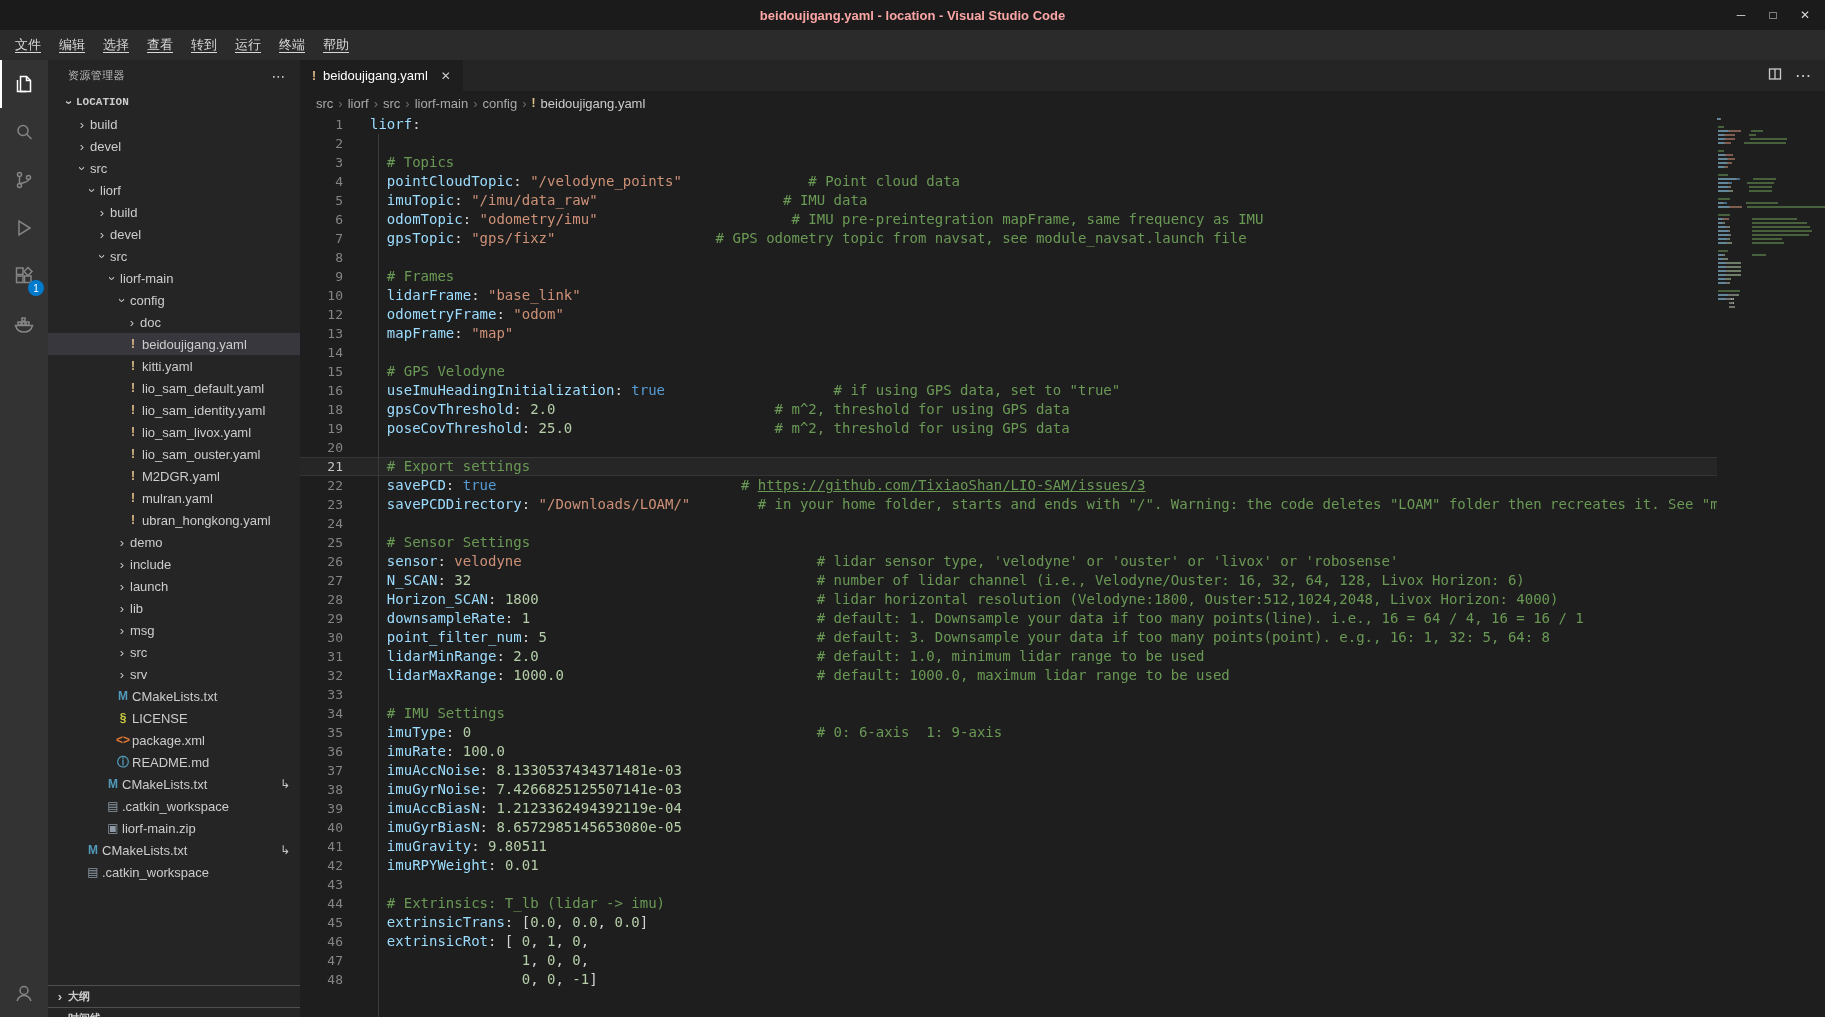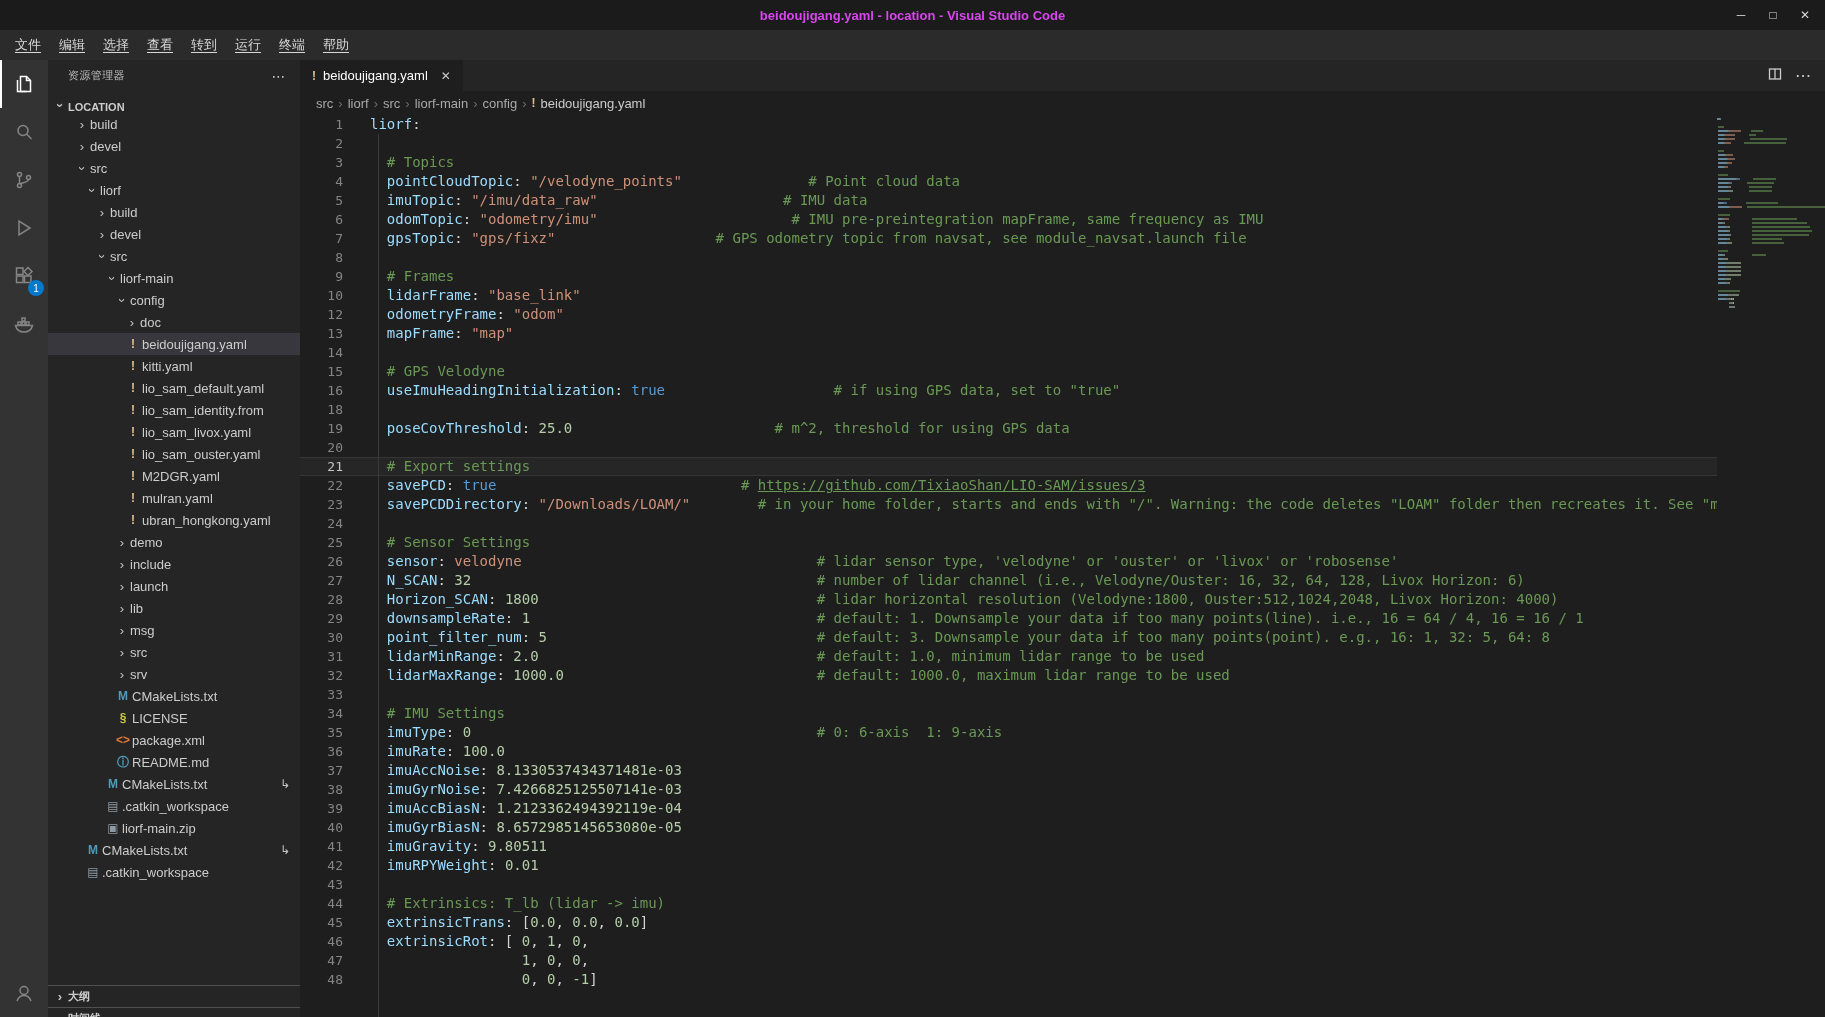--- a/index.html
+++ b/index.html
@@ -3,21 +3,21 @@
 <meta charset="utf-8">
 <style>
   * { margin:0; padding:0; box-sizing:border-box; }
   html,body { width:1825px; height:1017px; overflow:hidden; background:#1e1e1e;
     font-family:"Liberation Sans","DejaVu Sans",sans-serif; color:#cccccc; }
   body { position:relative; }
 
   
   .titlebar { position:absolute; top:0; left:0; right:0; height:30px; background:#1b1b1b;
     display:flex; align-items:center; justify-content:center; }
-  .tb-title { font-size:13px; font-weight:bold; color:#d946ef; }
+  .tb-title { font-size:13px; font-weight:bold; color:#fca5a5; }
   .tb-controls { position:absolute; right:12px; top:0; height:30px; display:flex; align-items:center; gap:16px; }
   .tb-controls span { width:16px; text-align:center; font-size:12px; color:#d6d6d6; }
 
   
   .menubar { position:absolute; top:30px; left:0; right:0; height:30px; background:#2b2b2b;
     display:flex; align-items:center; padding-left:6px; }
   .menu-item { padding:0 9px; font-size:13px; color:#d8d8d8; text-decoration:underline; text-underline-offset:3px; }
 
   .main { position:absolute; top:60px; left:0; right:0; bottom:0; }
 
@@ -29,21 +29,21 @@
   .ab-item svg { width:24px; height:24px; stroke:currentColor; fill:none; stroke-width:1.5; }
   .ab-badge { position:absolute; right:4px; bottom:4px; min-width:16px; height:16px; border-radius:8px;
     background:var(--badge,#007acc); color:#fff; font-size:10px; display:flex; align-items:center; justify-content:center; padding:0 3px; }
   .ab-bottom { position:absolute; bottom:0; left:0; width:48px; }
 
   
   .sidebar { position:absolute; left:48px; top:0; bottom:0; width:252px; background:#252526; overflow:hidden; }
   .pane-header { height:31px; display:flex; align-items:center; justify-content:space-between;
     padding:0 14px 0 20px; font-size:11px; color:#bbbbbb; letter-spacing:.4px; }
   .pane-more { font-size:14px; color:#cccccc; }
-  .section-header { height:22px; display:flex; align-items:flex-end; font-size:11px; font-weight:bold; color:#cccccc; padding-left:4px; }
+  .section-header { height:22px; display:flex; align-items:center; font-size:11px; font-weight:bold; color:#cccccc; padding-left:12px;font-family:Liberation Mono, monospace; }
   .twisty { display:inline-block; width:16px; text-align:center; font-size:13px; color:#c5c5c5; }
   .twisty.open { transform:rotate(90deg); }
   .row { height:22px; display:flex; align-items:center; font-size:13px; color:#cccccc; white-space:nowrap; }
   .row.selected { background:var(--selection,#37373d); }
   .fic { display:inline-block; width:18px; text-align:center; font-weight:bold; font-size:12px; flex:0 0 18px; }
   .suffix { margin-left:auto; padding-right:10px; color:#c5c5c5; font-size:12px; }
   .sidebar-bottom { position:absolute; left:0; right:0; top:925px; }
   .bottom-sec { height:22px; display:flex; align-items:center; border-top:1px solid rgba(160,160,160,.35);
     font-size:11px; font-weight:bold; color:#cccccc; padding-left:4px; background:#252526; }
 
@@ -226,21 +226,21 @@
         <div class="row" style="padding-left: 76px;">
           <span class="fic" style="color: rgb(226, 192, 141);">!</span>
           <span>kitti.yaml</span>
         </div>
         <div class="row" style="padding-left: 76px;">
           <span class="fic" style="color: rgb(226, 192, 141);">!</span>
           <span>lio_sam_default.yaml</span>
         </div>
         <div class="row" style="padding-left: 76px;">
           <span class="fic" style="color: rgb(226, 192, 141);">!</span>
-          <span>lio_sam_identity.from</span>
+          <span>lio_sam_identity.yaml</span>
         </div>
         <div class="row" style="padding-left: 76px;">
           <span class="fic" style="color: rgb(226, 192, 141);">!</span>
           <span>lio_sam_livox.yaml</span>
         </div>
         <div class="row" style="padding-left: 76px;">
           <span class="fic" style="color: rgb(226, 192, 141);">!</span>
           <span>lio_sam_ouster.yaml</span>
         </div>
         <div class="row" style="padding-left: 76px;">
@@ -420,20 +420,21 @@
           <div class="line">
             <span class="ln">15</span>
             <span class="txt"><span class="tk-c">  # GPS Velodyne</span></span>
           </div>
           <div class="line">
             <span class="ln">16</span>
             <span class="txt"><span class="tk-k">  useImuHeadingInitialization</span><span class="tk-p">: </span><span class="tk-b">true</span><span class="tk-g">                    </span><span class="tk-c"># if using GPS data, set to "true"</span></span>
           </div>
           <div class="line">
             <span class="ln">18</span>
+            <span class="txt"><span class="tk-k">  gpsCovThreshold</span><span class="tk-p">: </span><span class="tk-n">2.0</span><span class="tk-g">                          </span><span class="tk-c"># m^2, threshold for using GPS data</span></span>
           </div>
           <div class="line">
             <span class="ln">19</span>
             <span class="txt"><span class="tk-k">  poseCovThreshold</span><span class="tk-p">: </span><span class="tk-n">25.0</span><span class="tk-g">                        </span><span class="tk-c"># m^2, threshold for using GPS data</span></span>
           </div>
           <div class="line">
             <span class="ln">20</span>
             <span class="txt"></span>
           </div>
           <div class="line active">

